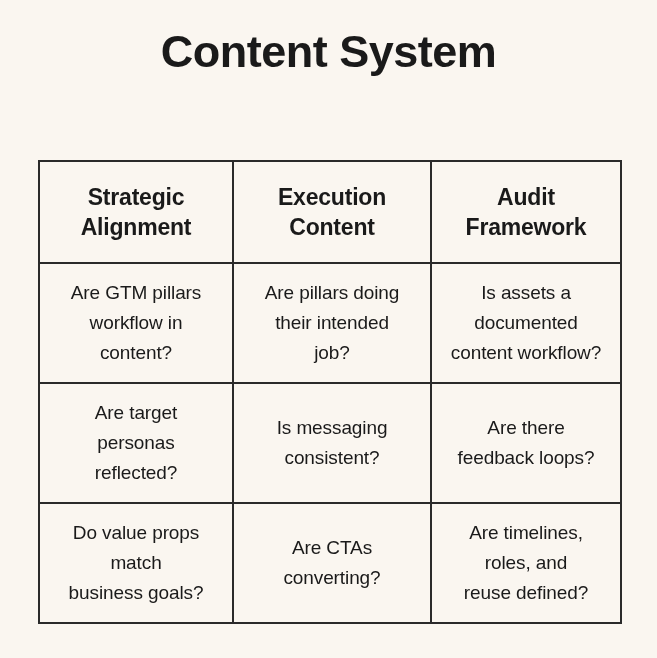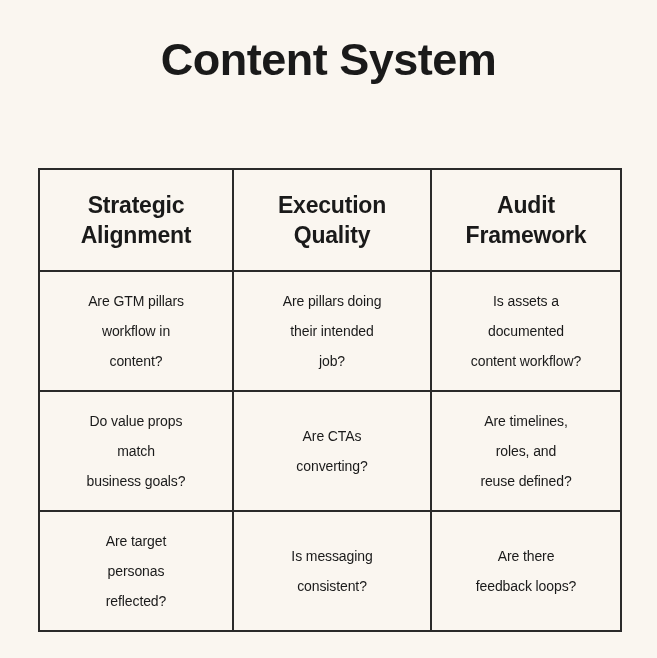--- a/index.html
+++ b/index.html
@@ -16,21 +16,21 @@
   }
 
   .page {
     width: 657px;
     height: 658px;
     position: relative;
     box-sizing: border-box;
   }
 
   .title {
-    margin: 16px;
+    margin: 8px;
     padding-top: 18px;
     text-align: center;
     font-size: 45px;
     font-weight: 700;
     line-height: 52px;
     letter-spacing: -0.5px;
     color: #1A1A1A;
   }
   .title-line {
     display: block;
@@ -60,21 +60,21 @@
     height: 92px;
     font-size: 23px;
     font-weight: 700;
     line-height: 30px;
     letter-spacing: -0.2px;
     color: #1A1A1A;
   }
 
   .audit-table td {
     height: 110px;
-    font-size: 14px;
+    font-size: 19px;
     font-weight: 400;
     line-height: 30px;
     letter-spacing: -0.1px;
     color: #1A1A1A;
   }
 
   .col-1 { width: 194px; }
   .col-2 { width: 198px; }
   .col-3 { width: 190px; }
 
@@ -99,21 +99,21 @@
       <col class="col-3">
     </colgroup>
     <thead>
       <tr>
         <th>
           <span class="cell-line">Strategic</span>
           <span class="cell-line">Alignment</span>
         </th>
         <th>
           <span class="cell-line">Execution</span>
-          <span class="cell-line">Quality</span>
+          <span class="cell-line">Content</span>
         </th>
         <th>
           <span class="cell-line">Audit</span>
           <span class="cell-line">Framework</span>
         </th>
       </tr>
     </thead>
     <tbody>
 
       <tr>
@@ -129,47 +129,47 @@
         </td>
         <td>
           <span class="cell-line">Is assets a</span>
           <span class="cell-line">documented</span>
           <span class="cell-line">content workflow?</span>
         </td>
       </tr>
 
       <tr>
         <td>
+          <span class="cell-line">Are target</span>
+          <span class="cell-line">personas</span>
+          <span class="cell-line">reflected?</span>
+        </td>
+        <td>
+          <span class="cell-line">Is messaging</span>
+          <span class="cell-line">consistent?</span>
+        </td>
+        <td>
+          <span class="cell-line">Are there</span>
+          <span class="cell-line">feedback loops?</span>
+        </td>
+      </tr>
+
+      <tr>
+        <td>
           <span class="cell-line">Do value props</span>
           <span class="cell-line">match</span>
           <span class="cell-line">business goals?</span>
         </td>
         <td>
           <span class="cell-line">Are CTAs</span>
           <span class="cell-line">converting?</span>
         </td>
         <td>
           <span class="cell-line">Are timelines,</span>
           <span class="cell-line">roles, and</span>
           <span class="cell-line">reuse defined?</span>
         </td>
       </tr>
 
-      <tr>
-        <td>
-          <span class="cell-line">Are target</span>
-          <span class="cell-line">personas</span>
-          <span class="cell-line">reflected?</span>
-        </td>
-        <td>
-          <span class="cell-line">Is messaging</span>
-          <span class="cell-line">consistent?</span>
-        </td>
-        <td>
-          <span class="cell-line">Are there</span>
-          <span class="cell-line">feedback loops?</span>
-        </td>
-      </tr>
-
     </tbody>
   </table>
 
 </div>
 
 </body></html>

